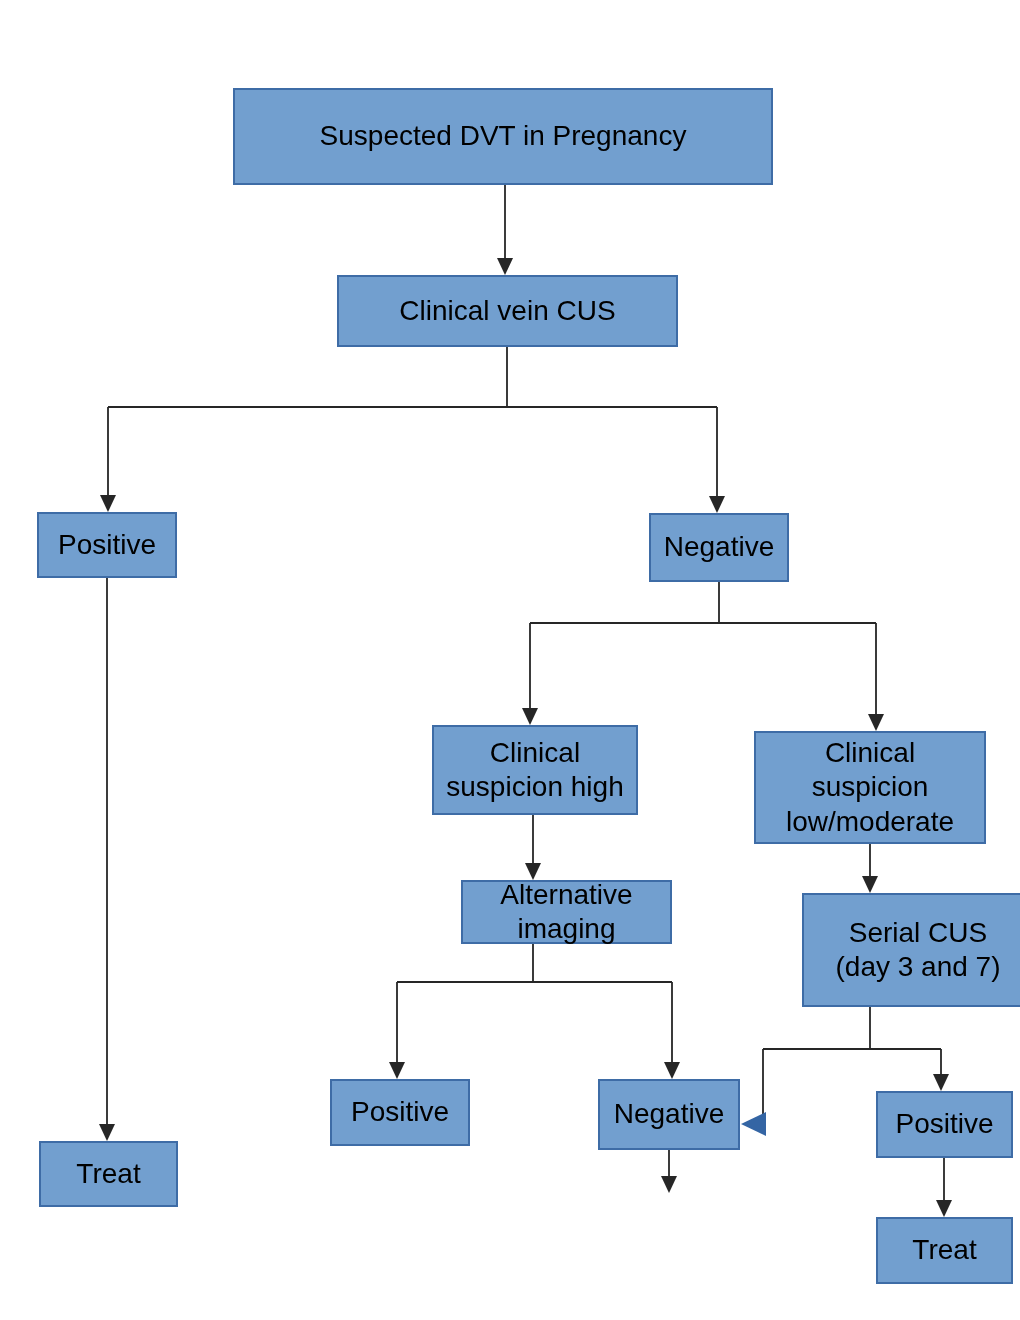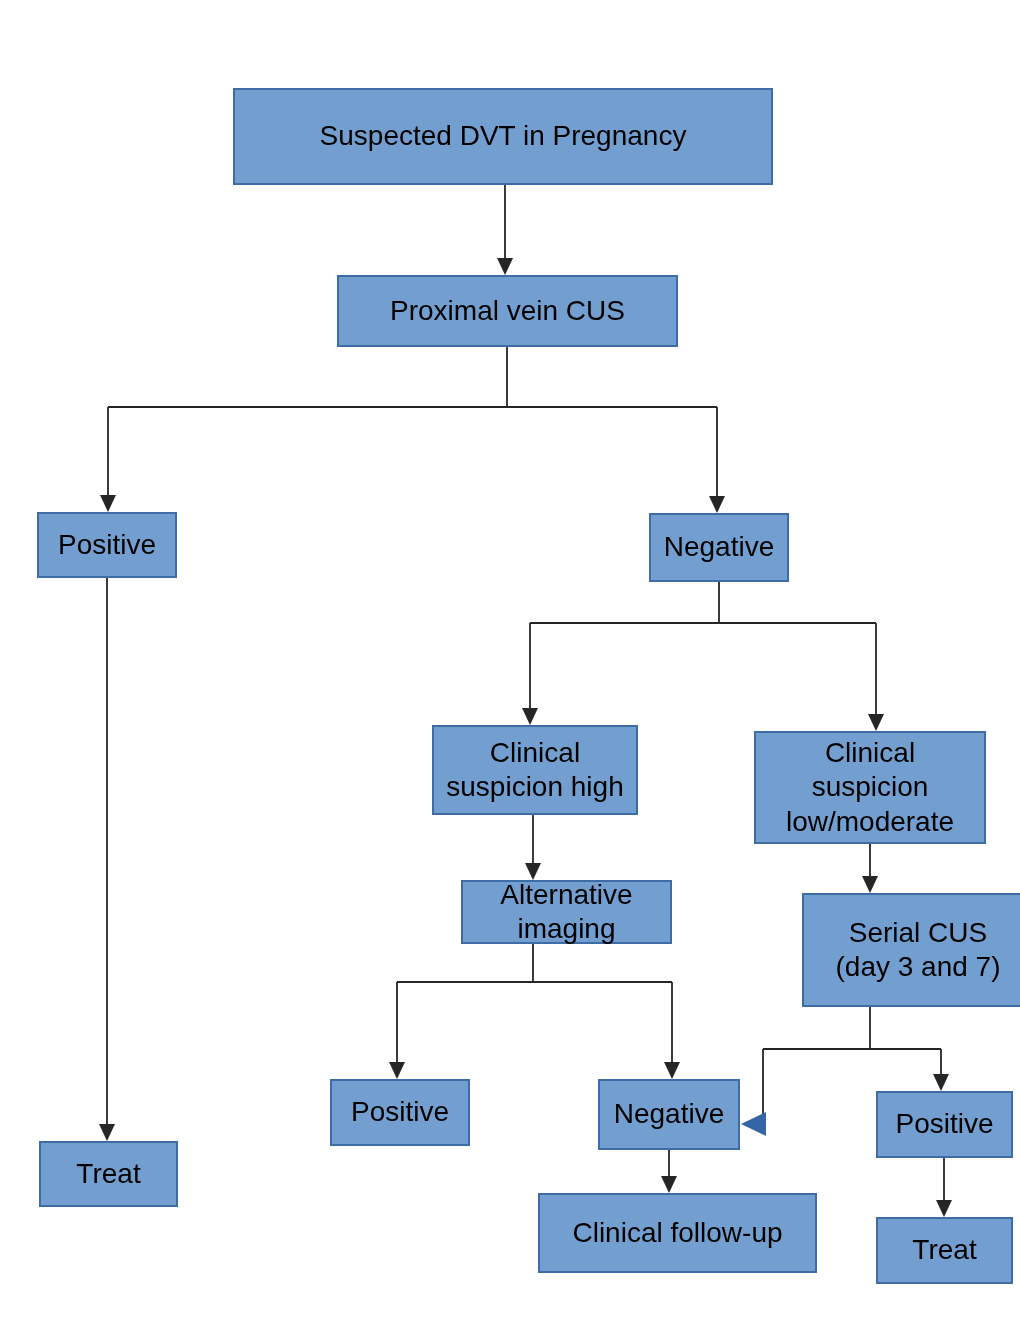--- a/index.html
+++ b/index.html
@@ -112,21 +112,21 @@
       <path class="edge-line" d="M944 1158 L944 1201"></path>
       <polygon class="arrowhead" points="944,1217 936,1200 952,1200"></polygon>
     </g>
   </svg>
 
   <div class="node" style="left:233px; top:88px; width:540px; height:97px;">
     <span class="label">Suspected DVT in Pregnancy</span>
   </div>
 
   <div class="node" style="left:337px; top:275px; width:341px; height:72px;">
-    <span class="label">Proximal vein CUS</span>
+    <span class="label">Clinical vein CUS</span>
   </div>
 
   <div class="node" style="left:37px; top:512px; width:140px; height:66px;">
     <span class="label">Positive</span>
   </div>
 
   <div class="node" style="left:649px; top:513px; width:140px; height:69px;">
     <span class="label">Negative</span>
   </div>
 
@@ -160,21 +160,18 @@
   </div>
 
   <div class="node" style="left:876px; top:1091px; width:137px; height:67px;">
     <span class="label">Positive</span>
   </div>
 
   <div class="node" style="left:39px; top:1141px; width:139px; height:66px;">
     <span class="label">Treat</span>
   </div>
 
-  <div class="node" style="left:538px; top:1193px; width:279px; height:80px;">
-    <span class="label">Clinical follow-up</span>
-  </div>
 
   <div class="node" style="left:876px; top:1217px; width:137px; height:67px;">
     <span class="label">Treat</span>
   </div>
 
 </div>
 
 </body></html>

